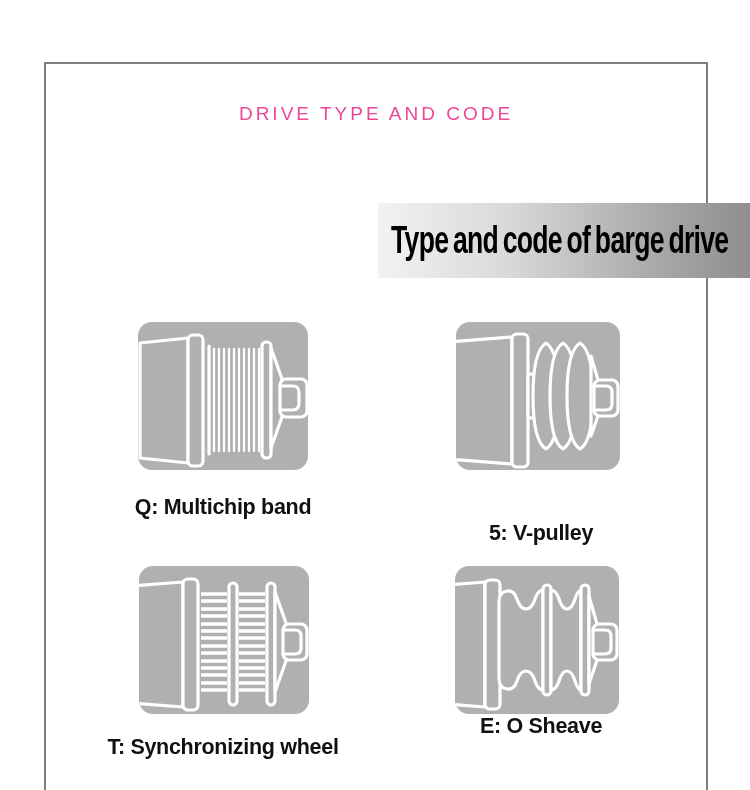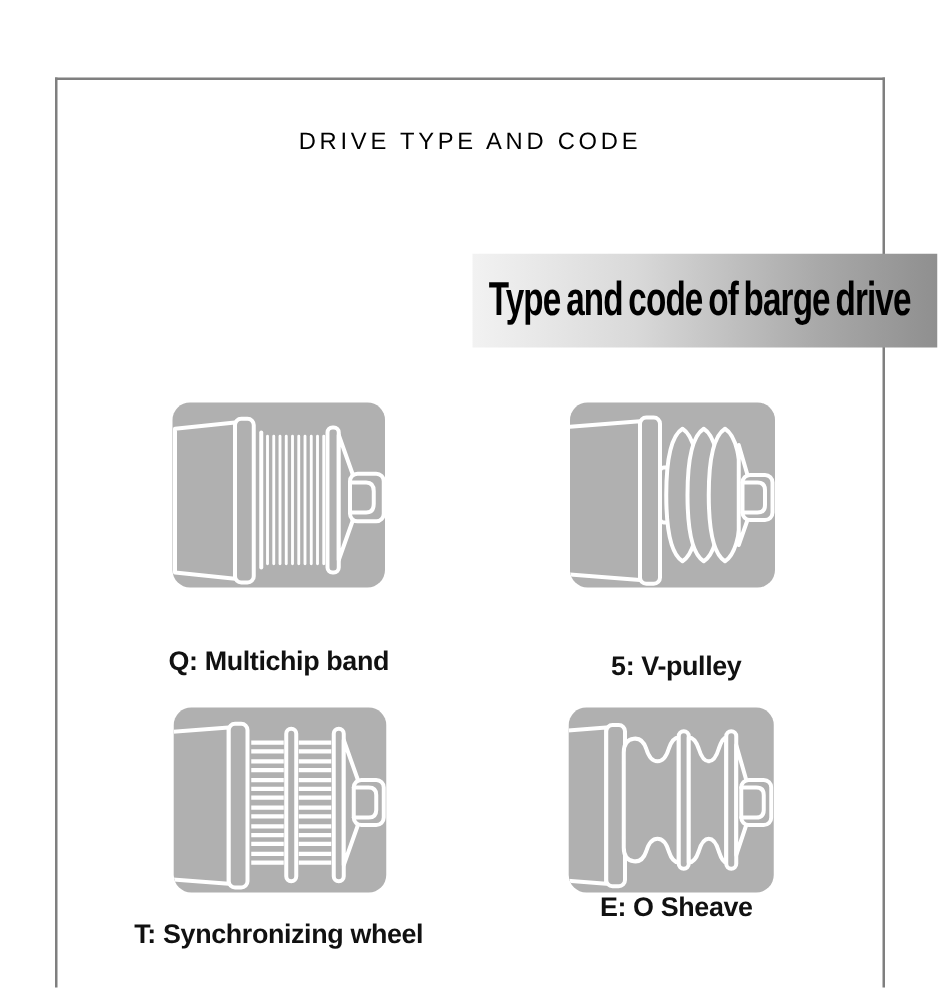--- a/index.html
+++ b/index.html
@@ -11,21 +11,21 @@
   
   .frame{
     position:absolute;left:44px;top:62px;width:664px;height:760px;
     border:2px solid #7f7f7f;border-bottom:none;box-sizing:border-box;
     background:transparent;
   }
   .section-title{
     position:absolute;left:44px;top:103px;width:664px;
     text-align:center;
     font-size:19px;font-weight:400;letter-spacing:3px;
-    color:#000000;
+    color:#ec4899;
   }
   .banner{
     position:absolute;left:378px;top:158px;width:372px;height:75px;
     background:linear-gradient(to right,#f2f2f2 0%,#d9d9d9 35%,#a8a8a8 75%,#8f8f8f 100%);
     display:flex;align-items:center;
     overflow:hidden;
     margin-top:45px;
   }
   .banner-text{
     display:inline-block;
@@ -40,21 +40,21 @@
   .tile svg{display:block;}
   .t1{left:138px;top:322px;width:170px;height:148px;}
   .t2{left:456px;top:322px;width:164px;height:148px;}
   .t3{left:139px;top:566px;width:170px;height:148px;}
   .t4{left:455px;top:566px;width:164px;height:148px;}
   .caption{
     position:absolute;text-align:center;
     font-size:21.5px;font-weight:bold;color:#111;
     letter-spacing:-0.3px;white-space:nowrap;
   }
-  .c1{left:103px;top:517px;width:240px;}
+  .c1{left:103px;top:495px;width:240px;}
   .c2{left:421px;top:521px;width:240px;}
   .c3{left:103px;top:735px;width:240px;}
   .c4{left:421px;top:714px;width:240px;}
   
   .art path,.art rect,.art line{
     stroke:#ffffff;stroke-width:3.2;fill:none;
     stroke-linejoin:round;stroke-linecap:round;
   }
   .art .fillg{fill:#b0b0b0;}
   .art .thin{stroke-width:2.3;}

